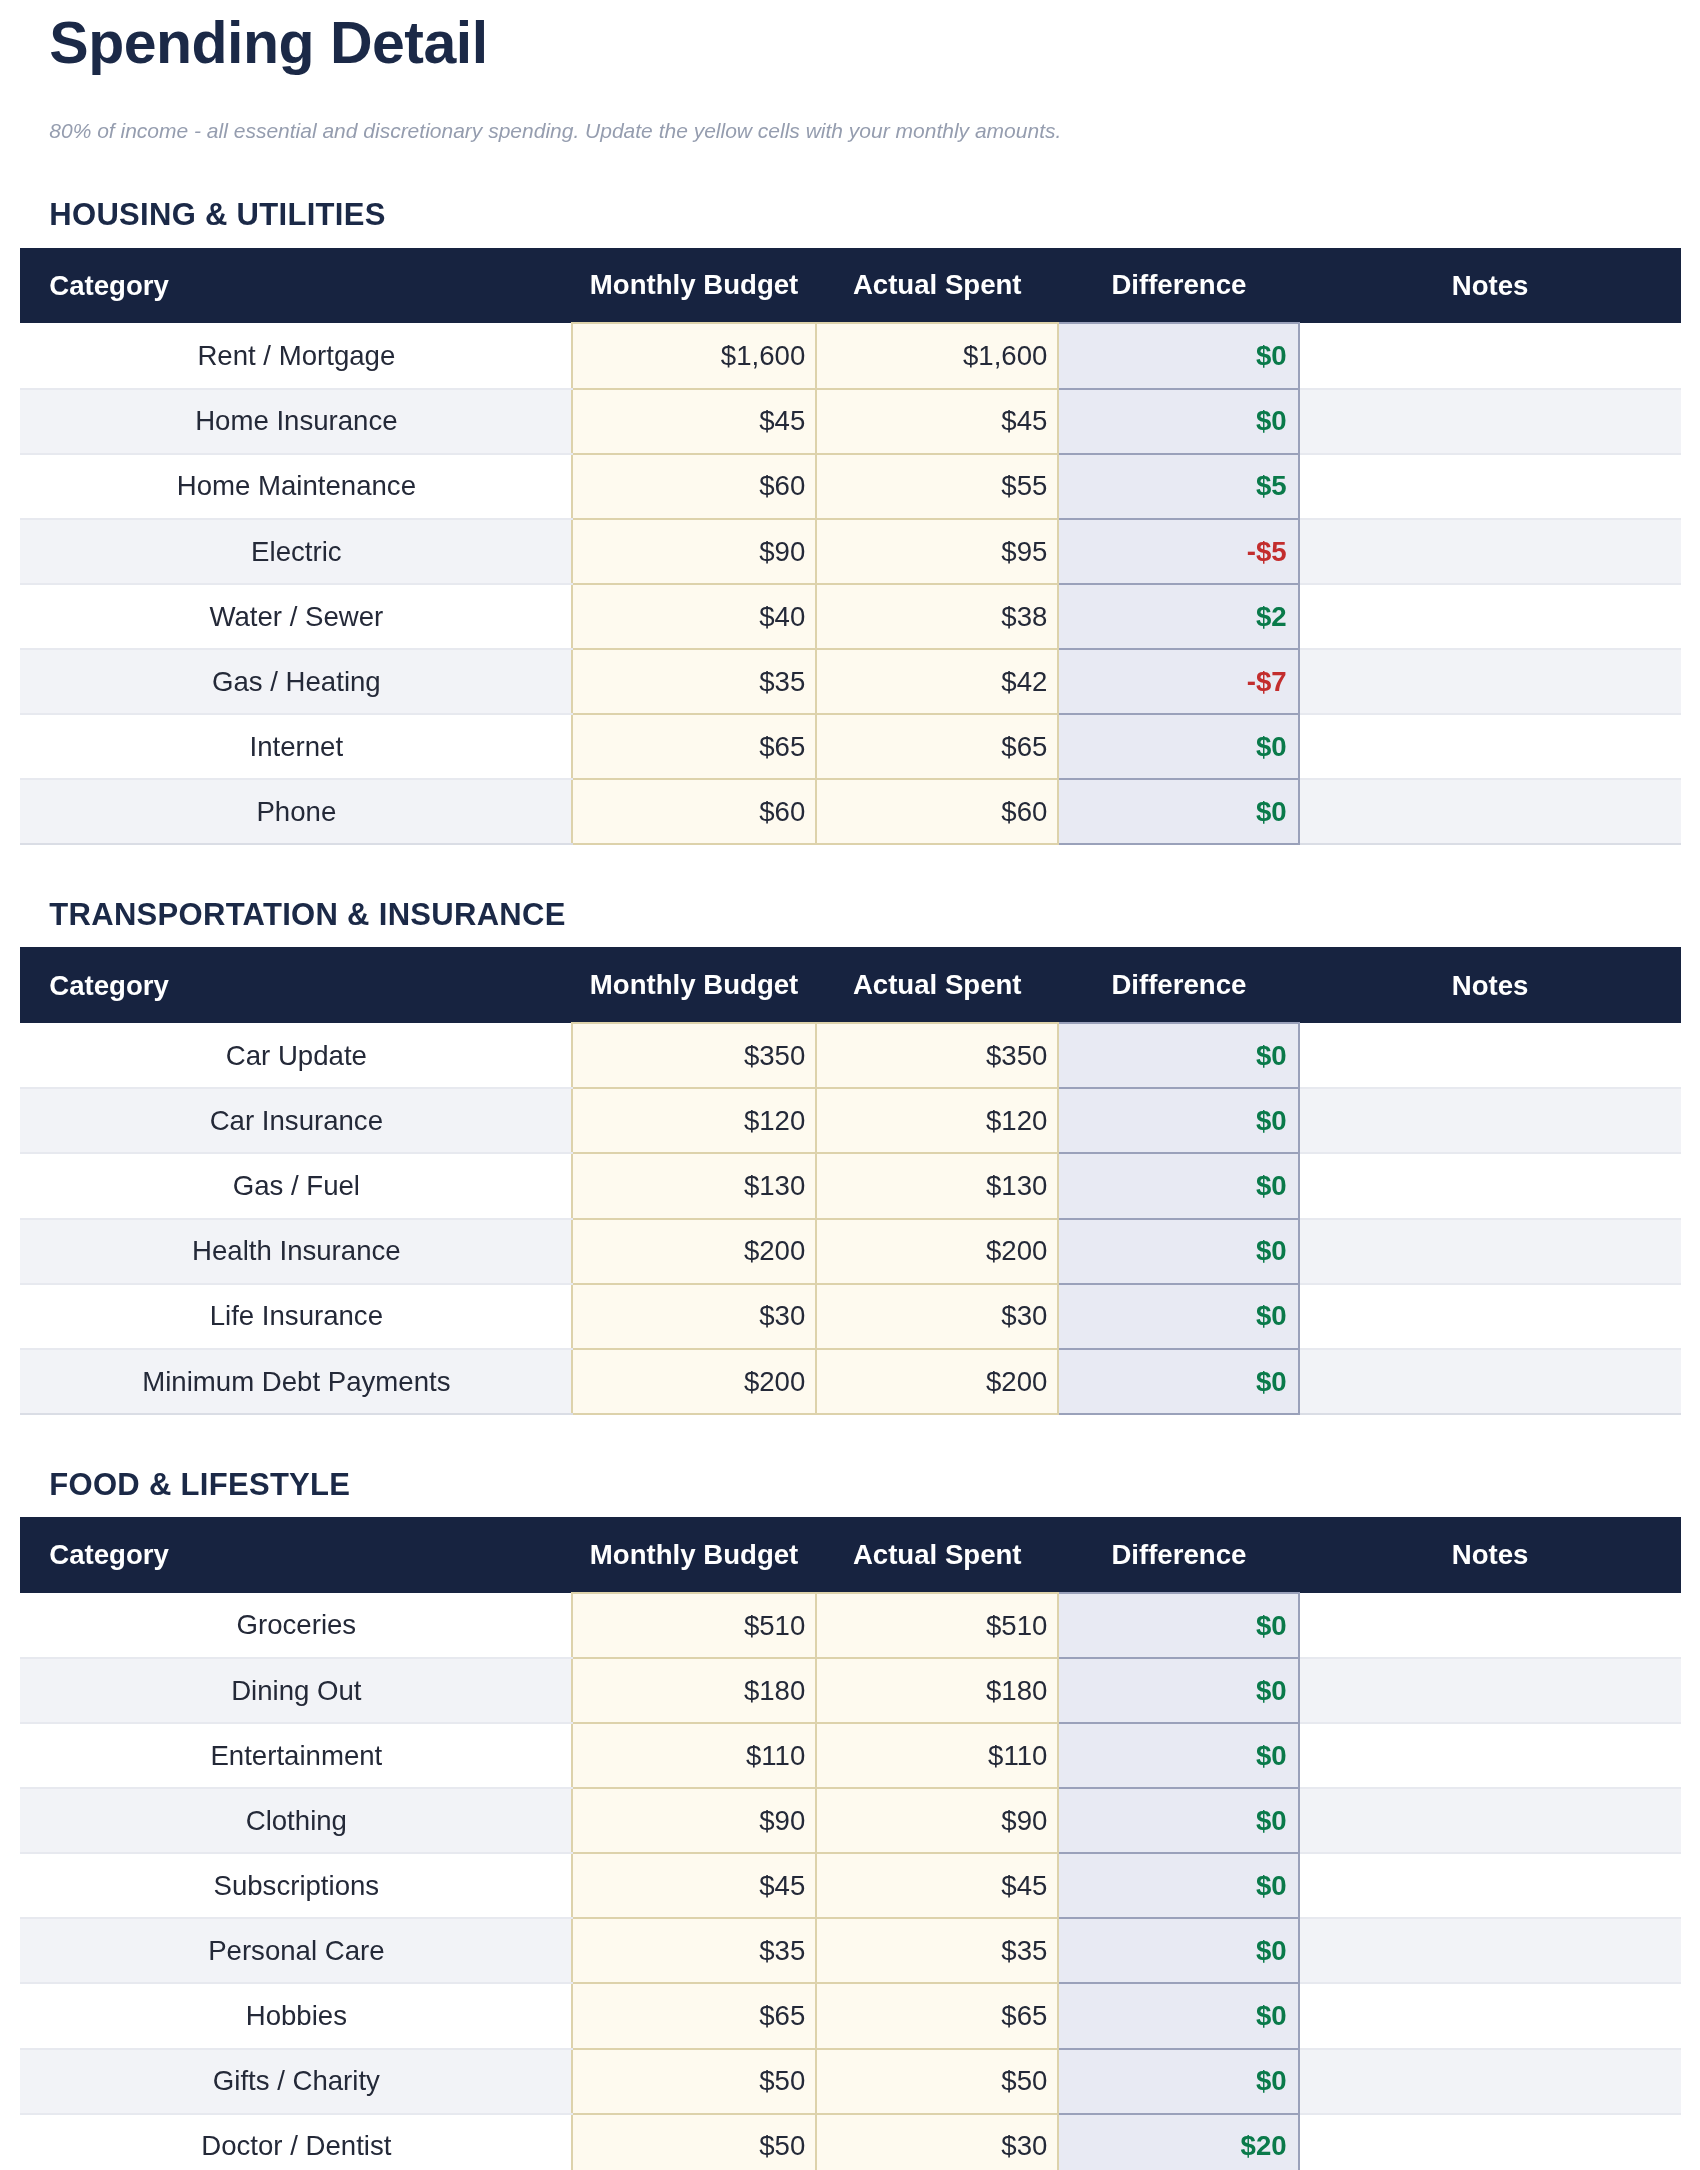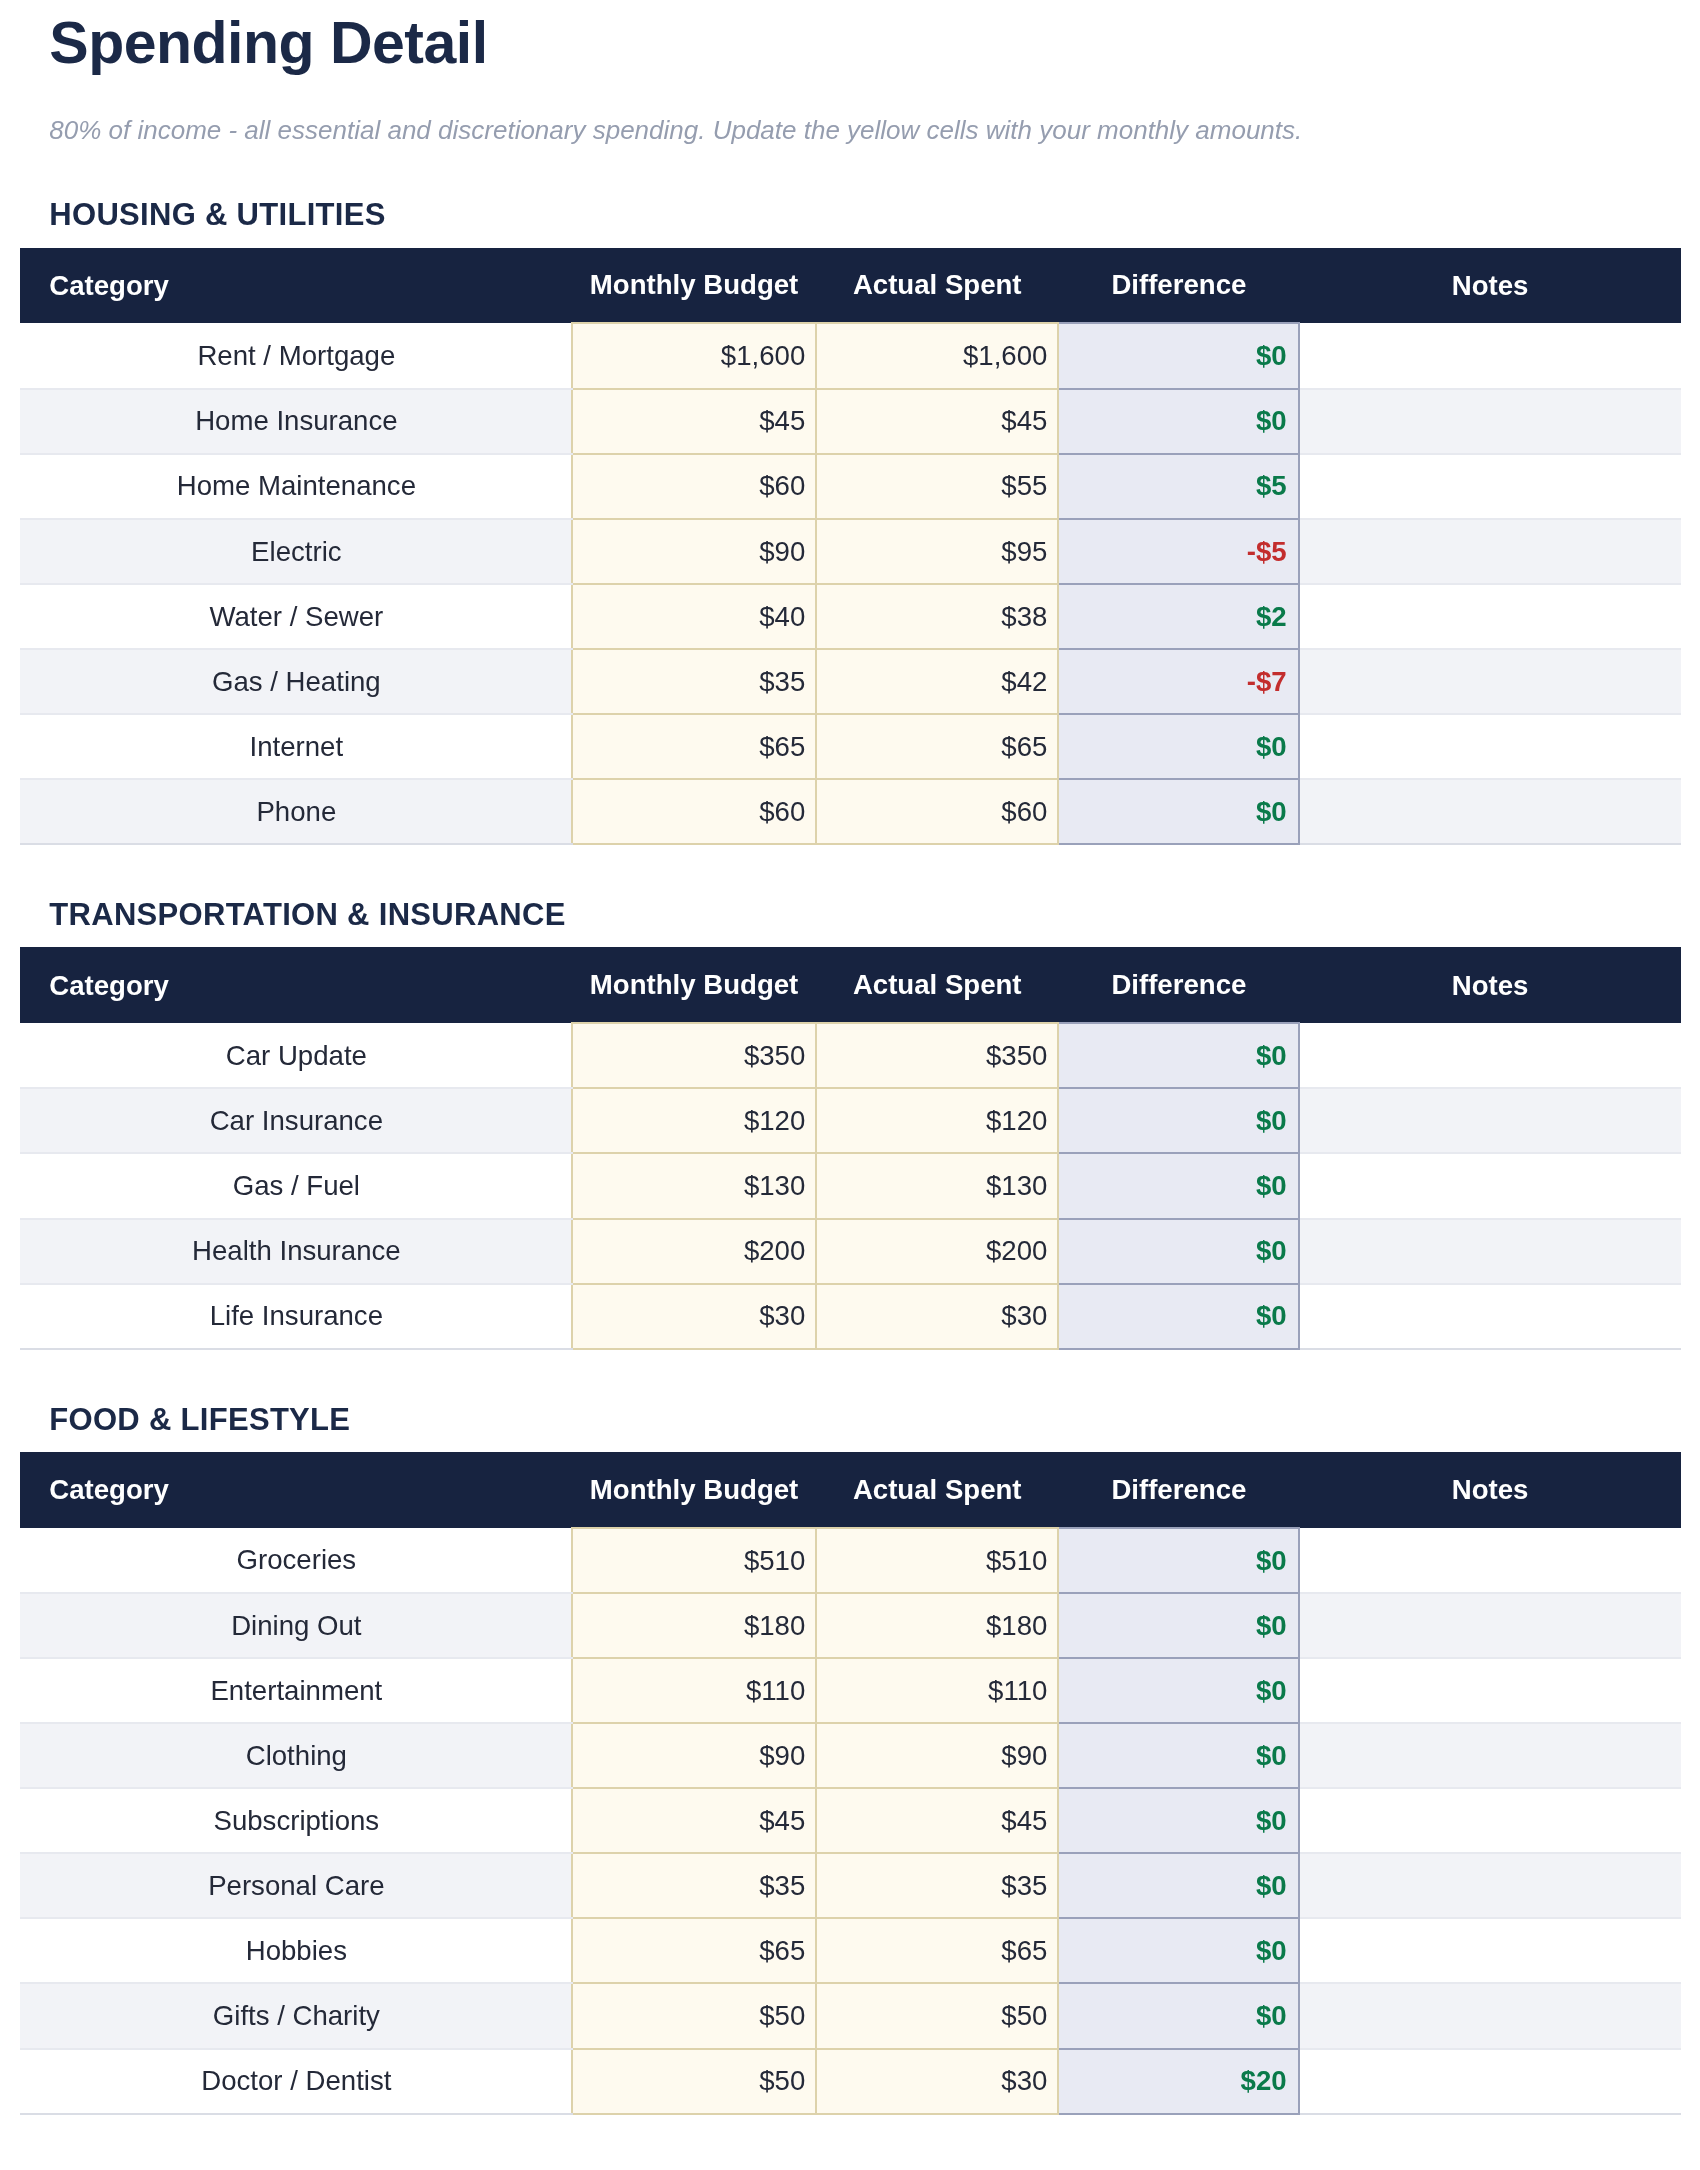--- a/index.html
+++ b/index.html
@@ -29,21 +29,21 @@
   h1{
     margin:11.8px 0 0 29.6px;
     font-size:59px;
     line-height:63px;
     font-weight:700;
     letter-spacing:-0.5px;
     color:var(--heading);
   }
   .subtitle{
     margin:41px 0 16.7px 29.6px;
-    font-size:26px;
+    font-size:21px;
     line-height:29.6px;
     font-style:italic;
     color:var(--subtitle);
   }
   h2.section-title{
     margin:54px 0 16.7px 29.6px;
     font-size:31px;
     line-height:31.5px;
     font-weight:700;
     letter-spacing:0.3px;
@@ -232,20 +232,27 @@
             <td class="td-diff pos">$0</td>
             <td class="td-notes"></td>
           </tr>
           <tr>
             <td class="td-cat">Life Insurance</td>
             <td class="td-num">$30</td>
             <td class="td-num">$30</td>
             <td class="td-diff pos">$0</td>
             <td class="td-notes"></td>
           </tr>
+          <tr>
+            <td class="td-cat">Minimum Debt Payments</td>
+            <td class="td-num">$200</td>
+            <td class="td-num">$200</td>
+            <td class="td-diff pos">$0</td>
+            <td class="td-notes"></td>
+          </tr>
         </tbody>
     </table>
   </section>
 
   <section>
     <h2 class="section-title">FOOD &amp; LIFESTYLE</h2>
     <table class="budget-table">
       <colgroup>
         <col class="c-cat">
           <col class="c-budget">

